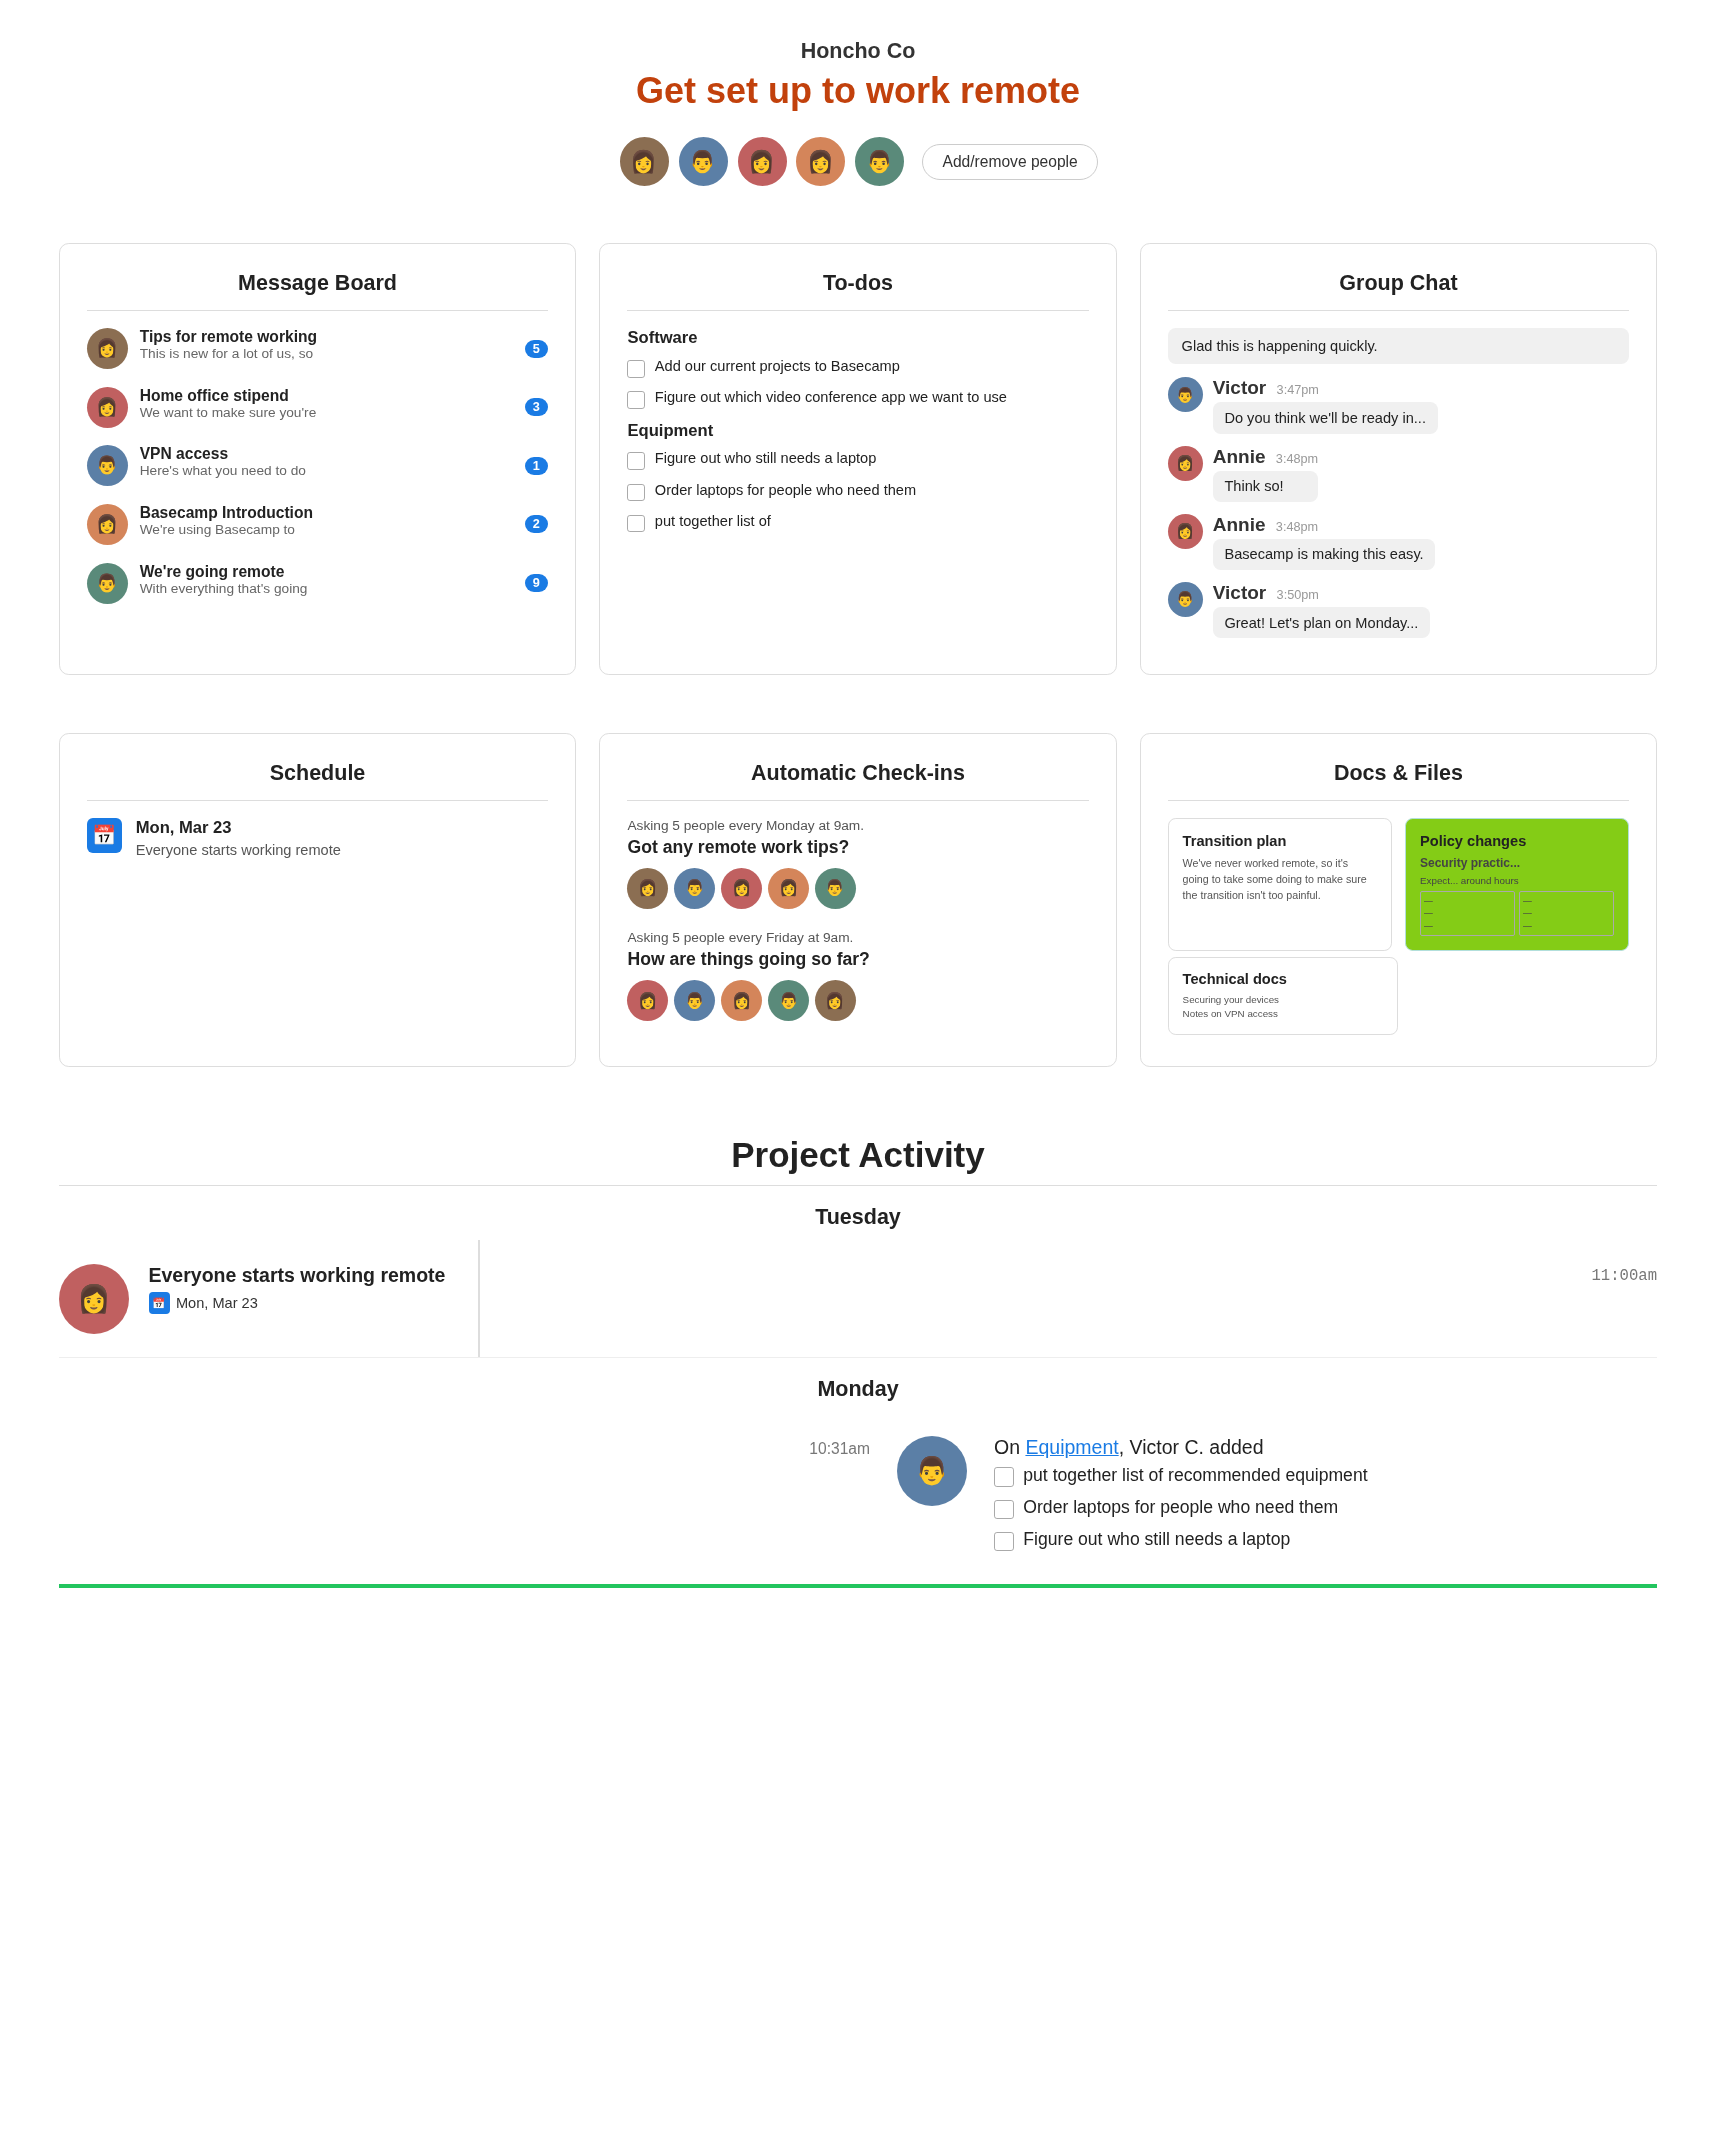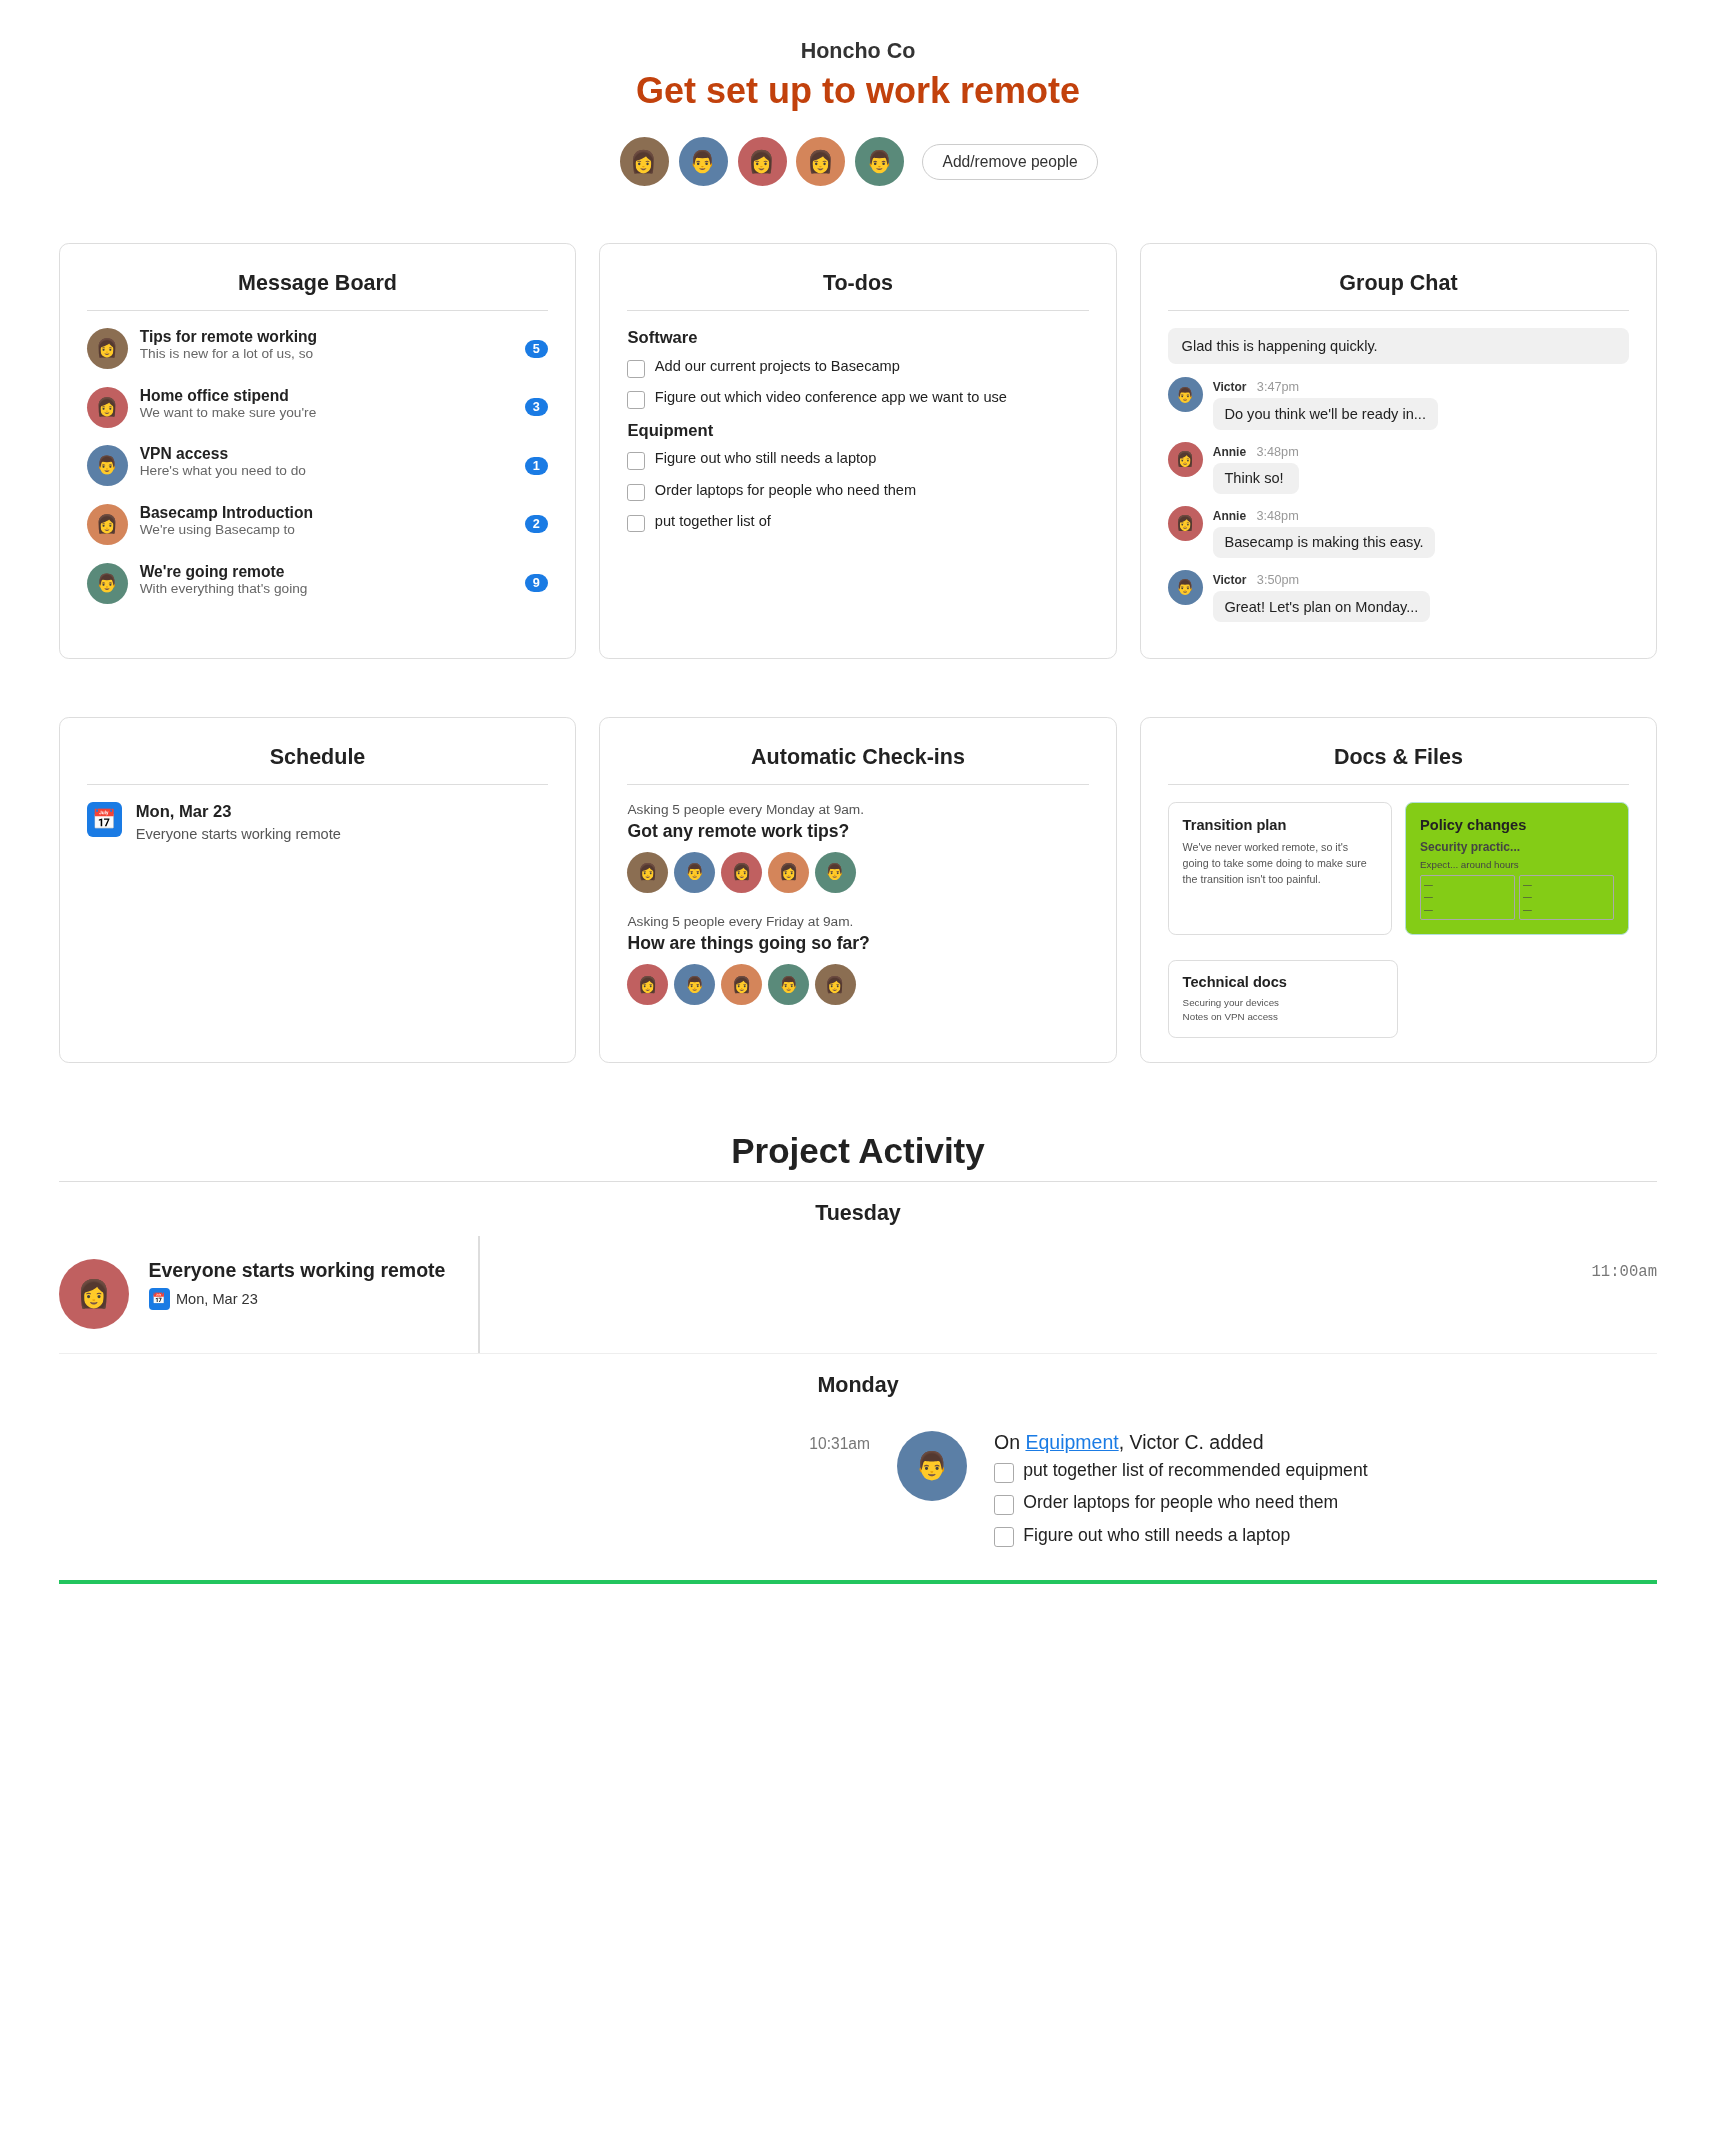--- a/index.html
+++ b/index.html
@@ -169,21 +169,21 @@
       border-radius: 50%;
       flex-shrink: 0;
       display: flex;
       align-items: center;
       justify-content: center;
       font-size: 14.6px;
       font-weight: bold;
       color: #fff;
     }
     .chat-sender-name {
-      font-size: 12px;
+      font-size: 19px;
       font-weight: 700;
       color: #333;
     }
     .chat-time {
       font-size: 12.7px;
       color: #999;
       margin-left: 5.9px;
       font-weight: 400;
     }
     .chat-text-box {
@@ -231,21 +231,21 @@
       justify-content: center;
       font-size: 15.6px;
       font-weight: bold;
       color: #fff;
     }
 
     
     .docs-grid {
       display: flex;
       flex-direction: column;
-      gap: 25px;
+      gap: 6px;
     }
     .docs-row { display: flex; gap: 13.7px; }
     .doc-card {
       border: 1.5px solid #ddd;
       border-radius: 7.8px;
       padding: 13.7px;
       flex: 1;
       font-size: 12.7px;
     }
     .doc-card.green { background: #84cc16; border-color: #b2dfdb; }

